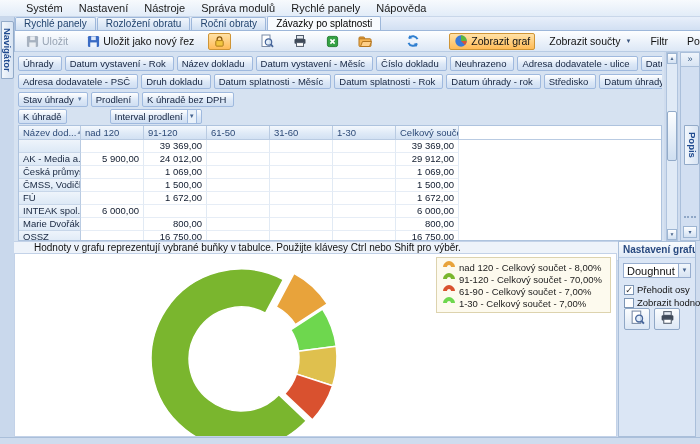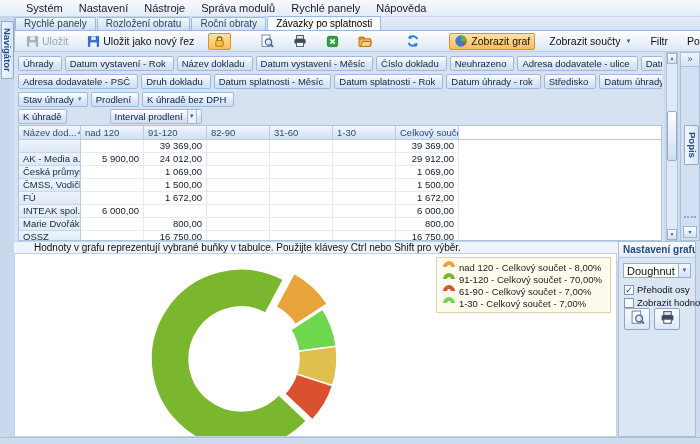--- a/index.html
+++ b/index.html
@@ -344,21 +344,21 @@
     <div class="pivot">
       <div class="phead">
         <div class="prhh">
           <span>Název dod...</span>
           <span class="sort">▲</span>
         </div>
         <div class="pcols">
 
         <div class="pc hcell">nad 120</div>
             <div class="pc hcell">91-120</div>
-            <div class="pc hcell">82-90</div>
+            <div class="pc hcell">61-50</div>
             <div class="pc hcell">31-60</div>
             <div class="pc hcell">1-30</div>
             <div class="pc hcell">Celkový součet</div>
           </div>
         <div class="hfill"></div>
       </div>
       <div>
 
           <div class="prow">
             <div class="rhcell"></div>

